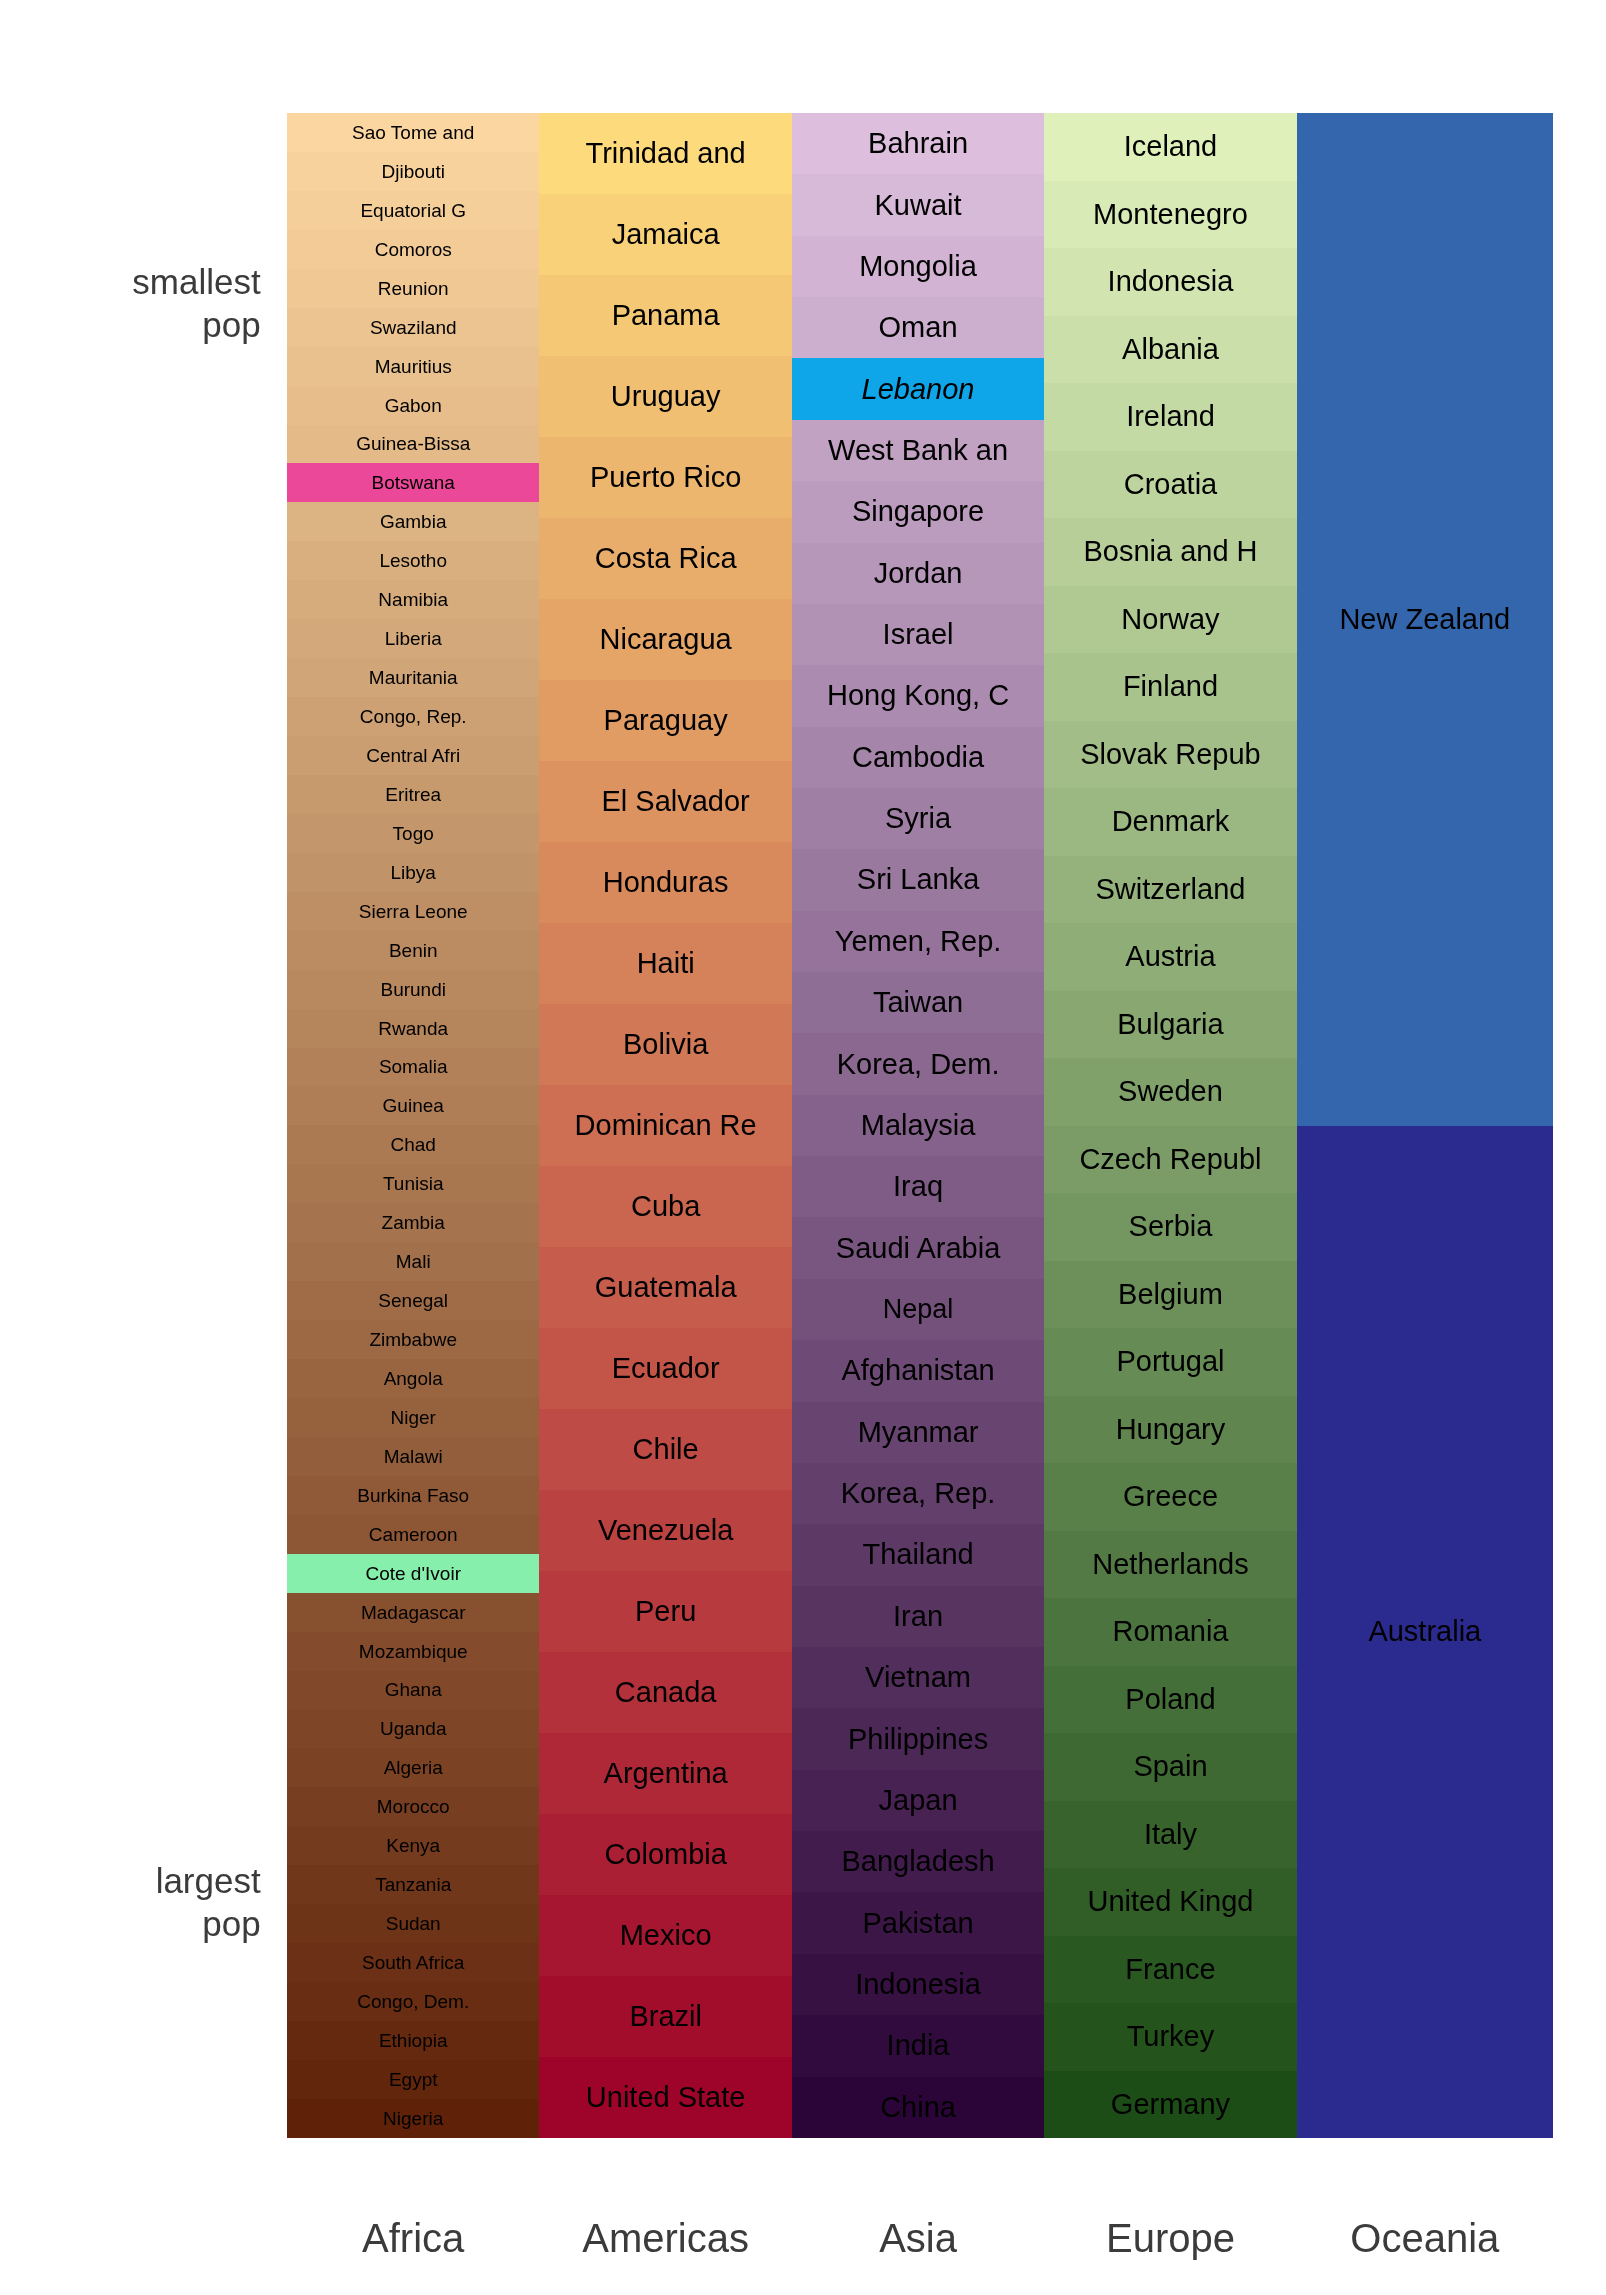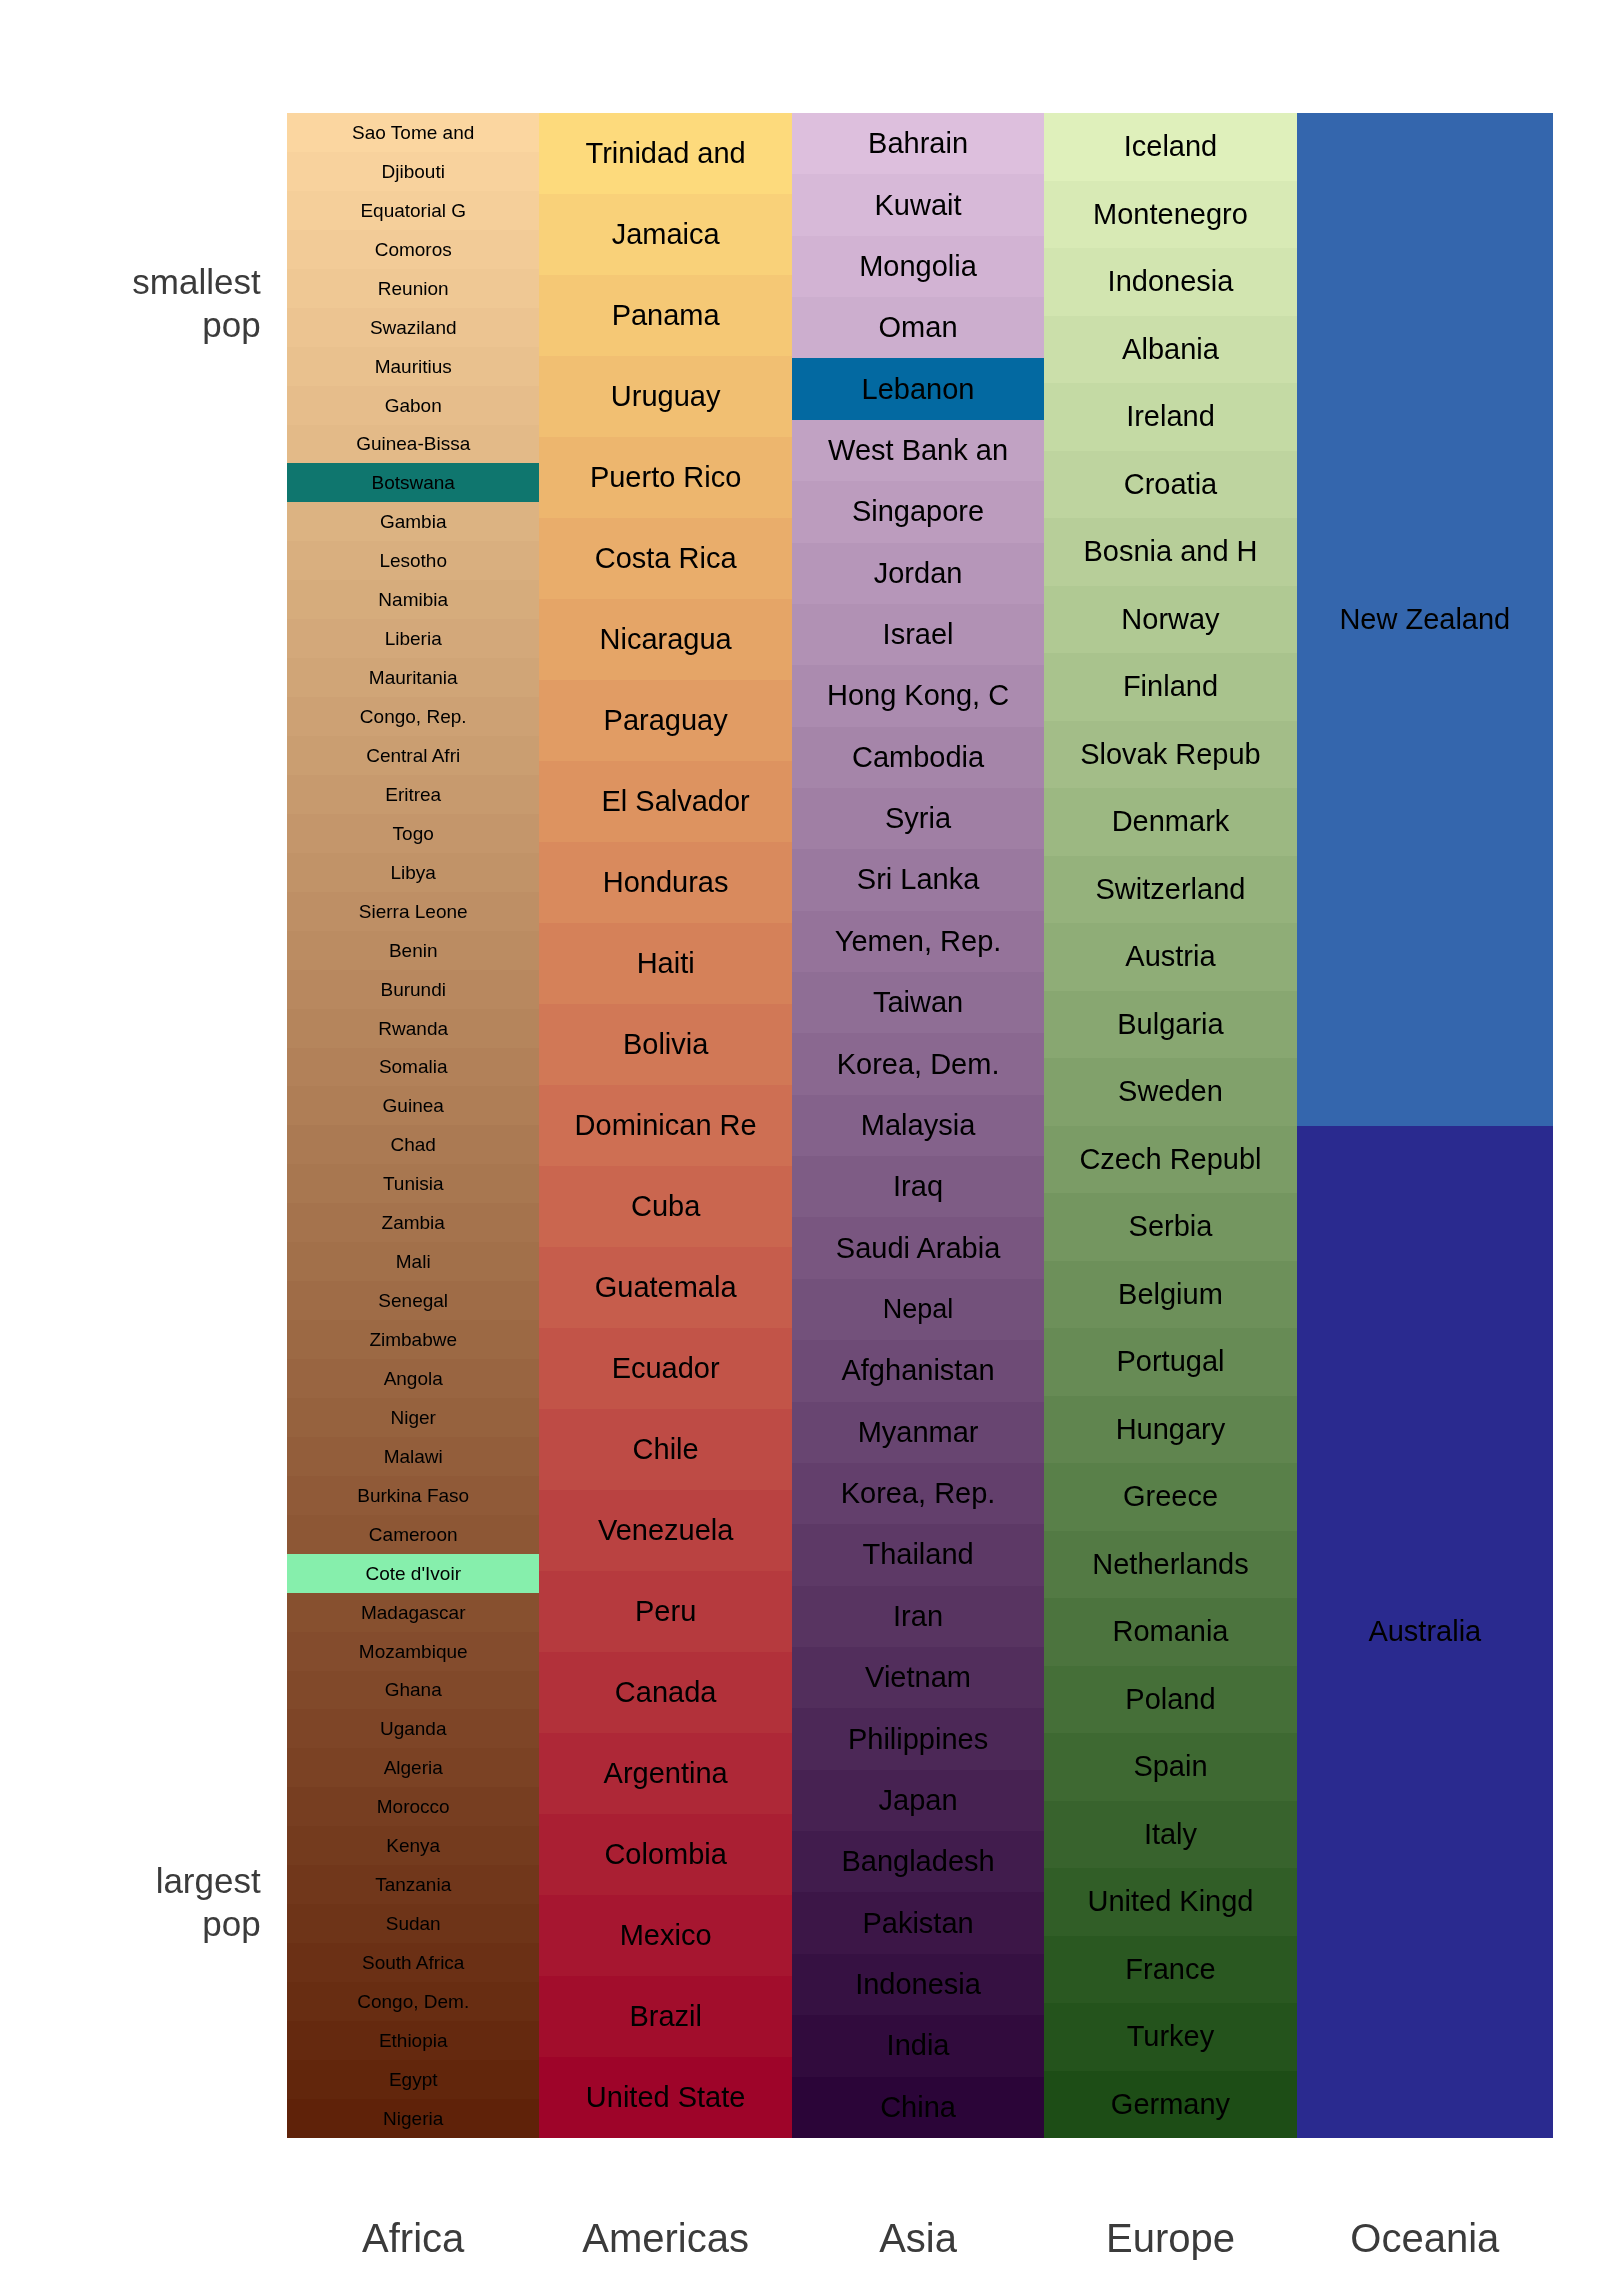--- a/index.html
+++ b/index.html
@@ -125,21 +125,21 @@
         </div>
         <div class="cell" style="flex: 1 1 0px; background: rgb(233, 193, 142);">
           <span class="cell-label" style="font-size: 19px;">Mauritius</span>
         </div>
         <div class="cell" style="flex: 1 1 0px; background: rgb(230, 189, 139);">
           <span class="cell-label" style="font-size: 19px;">Gabon</span>
         </div>
         <div class="cell" style="flex: 1 1 0px; background: rgb(227, 186, 136);">
           <span class="cell-label" style="font-size: 19px;">Guinea-Bissa</span>
         </div>
-        <div class="cell" style="flex: 1 1 0px; background: #0f766e;">
+        <div class="cell" style="flex: 1 1 0px; background: #ec4899;">
           <span class="cell-label" style="font-size: 19px;">Botswana</span>
         </div>
         <div class="cell" style="flex: 1 1 0px; background: rgb(220, 179, 130);">
           <span class="cell-label" style="font-size: 19px;">Gambia</span>
         </div>
         <div class="cell" style="flex: 1 1 0px; background: rgb(217, 175, 127);">
           <span class="cell-label" style="font-size: 19px;">Lesotho</span>
         </div>
         <div class="cell" style="flex: 1 1 0px; background: rgb(214, 172, 124);">
           <span class="cell-label" style="font-size: 19px;">Namibia</span>
@@ -345,21 +345,21 @@
         </div>
         <div class="cell" style="flex: 1 1 0px; background: rgb(215, 185, 216);">
           <span class="cell-label" style="font-size: 29px;">Kuwait</span>
         </div>
         <div class="cell" style="flex: 1 1 0px; background: rgb(210, 179, 211);">
           <span class="cell-label" style="font-size: 29px;">Mongolia</span>
         </div>
         <div class="cell" style="flex: 1 1 0px; background: rgb(204, 174, 206);">
           <span class="cell-label" style="font-size: 29px;">Oman</span>
         </div>
-        <div class="cell" style="flex: 1 1 0px; background: #0369a1;">
+        <div class="cell" style="flex: 1 1 0px; background: #0ea5e9; font-style: italic;">
           <span class="cell-label" style="font-size: 29px;">Lebanon</span>
         </div>
         <div class="cell" style="flex: 1 1 0px; background: rgb(193, 162, 195);">
           <span class="cell-label" style="font-size: 29px;">West Bank an</span>
         </div>
         <div class="cell" style="flex: 1 1 0px; background: rgb(188, 156, 190);">
           <span class="cell-label" style="font-size: 29px;">Singapore</span>
         </div>
         <div class="cell" style="flex: 1 1 0px; background: rgb(182, 150, 185);">
           <span class="cell-label" style="font-size: 29px;">Jordan</span>

